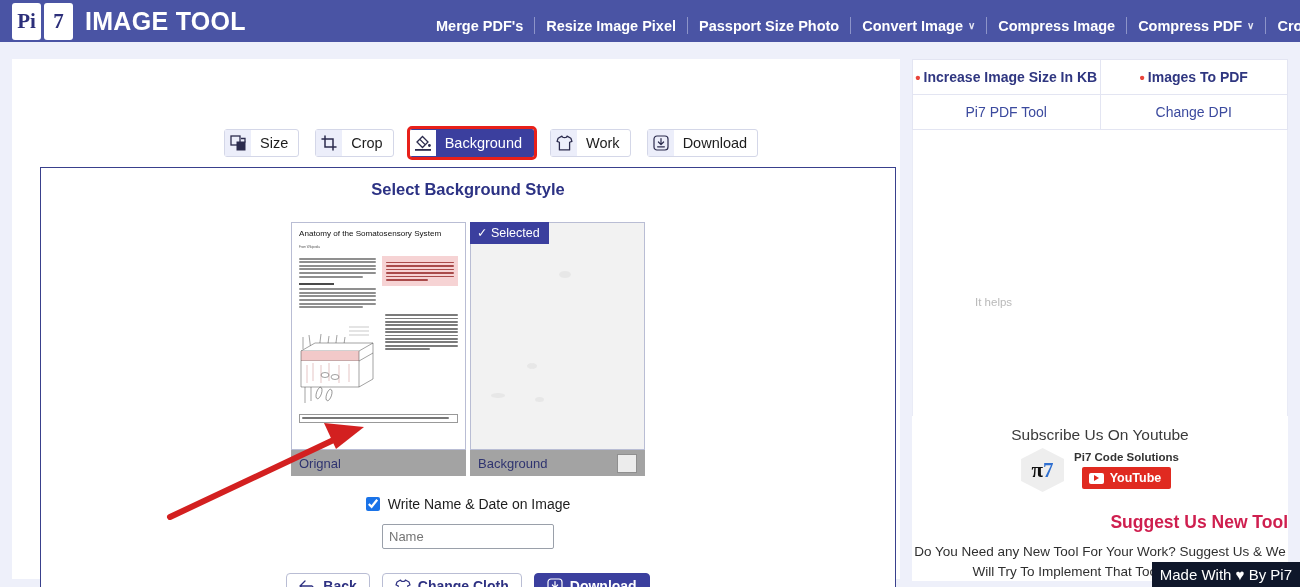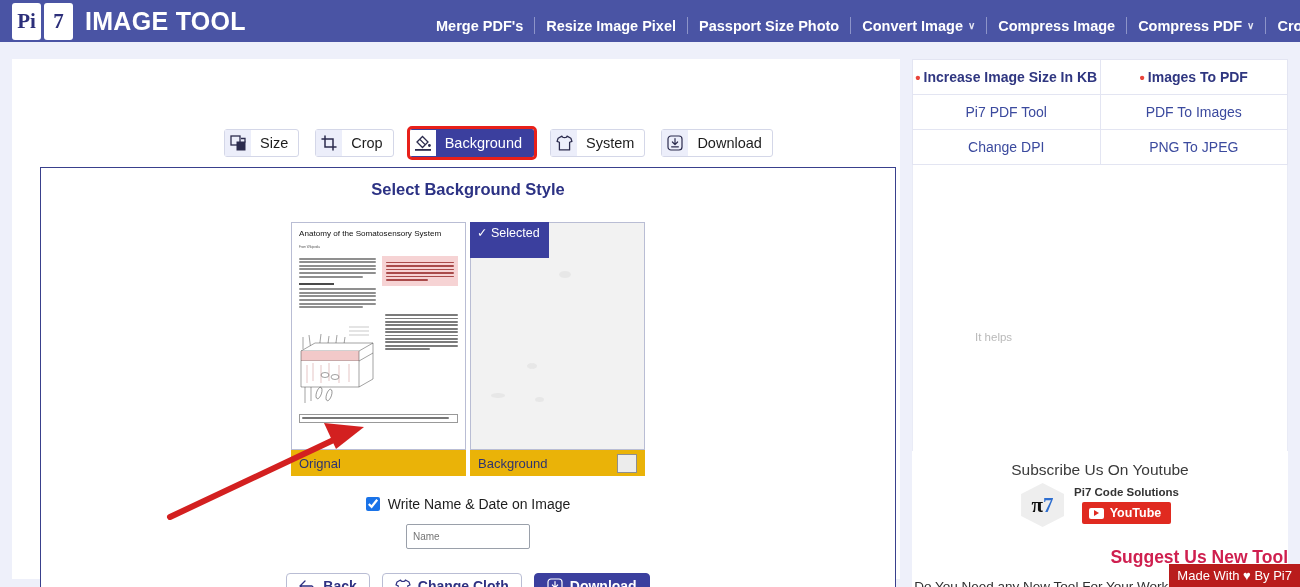--- a/index.html
+++ b/index.html
@@ -104,32 +104,32 @@
     display:flex; justify-content:center; gap:4px;
     margin-top:23px;
   }
   .thumbcard { width:175px; position:relative; }
   .thumbimg {
     width:175px; height:228px;
     border:1px solid #b9bdd4;
     background:#fff; overflow:hidden; position:relative;
   }
   .thumblabel {
-    height:26px; background:#eab308;
+    height:26px; background:#a3a3a3;
     display:flex; align-items:center; justify-content:space-between;
     padding:0 8px; font-size:13px; color:#2f3470;
   }
   .swatch {
     width:20px; height:19px; background:#ececec;
     border:1px solid #8f8f8f; cursor:pointer;
   }
   .selbadge {
     position:absolute; left:0; top:0;
     background:#3b3f9e; color:#fff;
-    font-size:12.5px; padding:3px 9px 18px 7px;
+    font-size:12.5px; padding:3px 9px 4px 7px;
     z-index:4;
   }
   .bgthumb { background:#f2f2f2; }
   .bgthumb .smudge { position:absolute; background:#e2e2e2; border-radius:50%; opacity:.7;}
 
   
   .doc { padding:6px 7px; font-size:3.1px; color:#2a2a2a; line-height:1.35; }
   .doctitle { font-size:8.1px; color:#111; margin-bottom:5px; white-space:nowrap; }
   .docauth { font-size:3px; color:#555; margin-bottom:7px; }
   .docrow { display:flex; gap:6px; }
@@ -158,23 +158,23 @@
   #chk {
     width:14px; height:14px; margin:0;
     accent-color:#1a73e8;
   }
 
   
   #inputrow {
     display:flex; justify-content:center; gap:8px; margin-top:12px;
   }
   #inputrow input {
-    width:124px; height:25px;
+    width:172px; height:25px;
     border:1px solid #9aa0aa; border-radius:2px;
-    font-size:10px; color:#4d7c0f; padding:0 6px;
+    font-size:13px; color:#4d7c0f; padding:0 6px;
     font-family:"Liberation Sans", sans-serif;
     background:#fff;
   }
   #inputrow input::placeholder { color:#757575; }
 
   
   #actionrow {
     display:flex; justify-content:center; gap:12px; margin-top:24px;
   }
   .btn {
@@ -249,22 +249,22 @@
     text-align:right; color:#cf1f4f;
     font-size:17.5px; font-weight:bold; margin-top:20px;
   }
   #suggesttext {
     text-align:center; font-size:13.5px; color:#2f2f2f;
     line-height:1.45; margin-top:9px;
   }
 
   #madewith {
     position:absolute; right:0; bottom:0;
-    background:#b91c1c; color:#fff;
-    font-size:13px; padding:4px 8px;
+    background:#0f172a; color:#fff;
+    font-size:15px; padding:4px 8px;
     z-index:20;
   }
 </style>
 </head>
 <body>
 
 <div id="header">
   <div class="logo-wrap">
     <div class="logo-tile">Pi</div>
     <div class="logo-tile">7</div>
@@ -336,21 +336,21 @@
             </svg>
           </span>
           <span class="tlabel">Background</span>
         </div>
         <div class="tab">
           <span class="ticon">
             <svg width="17" height="16" viewBox="0 0 16 15">
               <path d="M5.6 1 L2 3 L1 6 L3.2 6.8 L3.2 14 L12.8 14 L12.8 6.8 L15 6 L14 3 L10.4 1 C10.4 3 5.6 3 5.6 1 Z" fill="none" stroke="#2b2b4d" stroke-width="1.2" stroke-linejoin="round"></path>
             </svg>
           </span>
-          <span class="tlabel">System</span>
+          <span class="tlabel">Work</span>
         </div>
         <div class="tab">
           <span class="ticon">
             <svg width="16" height="16" viewBox="0 0 16 16">
               <rect x="1" y="1" width="14" height="14" rx="3" fill="none" stroke="#2b2b4d" stroke-width="1.2"></rect>
               <path d="M8 3.6 V9.4 M5.4 7 L8 9.7 L10.6 7 M4.6 11.8 H11.4" fill="none" stroke="#2b2b4d" stroke-width="1.2" stroke-linecap="round" stroke-linejoin="round"></path>
             </svg>
           </span>
           <span class="tlabel">Download</span>
         </div>
@@ -499,27 +499,21 @@
           <span>Increase Image Size In KB</span>
         </div>
         <div class="toolcell bold">
           <span class="dot">•</span>
           <span>Images To PDF</span>
         </div>
         <div class="toolcell">
           <span>Pi7 PDF Tool</span>
         </div>
         <div class="toolcell">
-          <span>PDF To Images</span>
-        </div>
-        <div class="toolcell">
           <span>Change DPI</span>
-        </div>
-        <div class="toolcell">
-          <span>PNG To JPEG</span>
         </div>
       </div>
 
     <div id="adarea">
       <div id="adtext">It helps</div>
     </div>
 
     <div id="subscribe">
       <div id="subtitle">Subscribe Us On Youtube</div>
       <div id="subrow">

